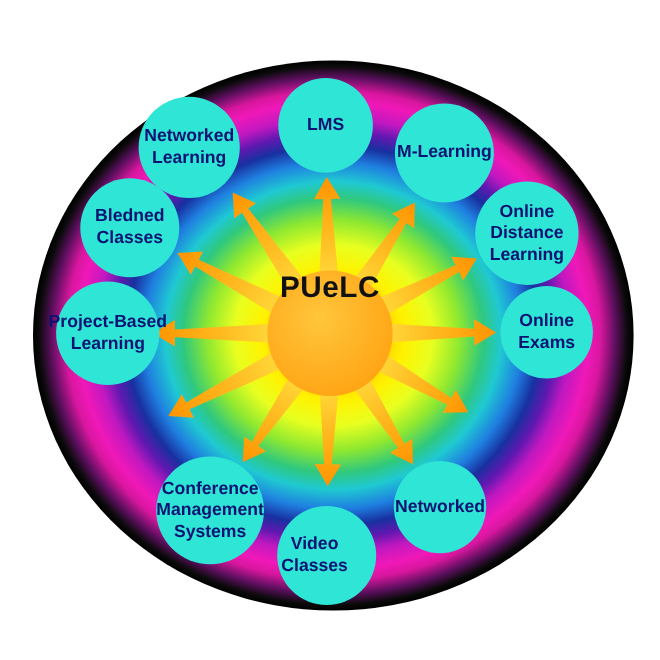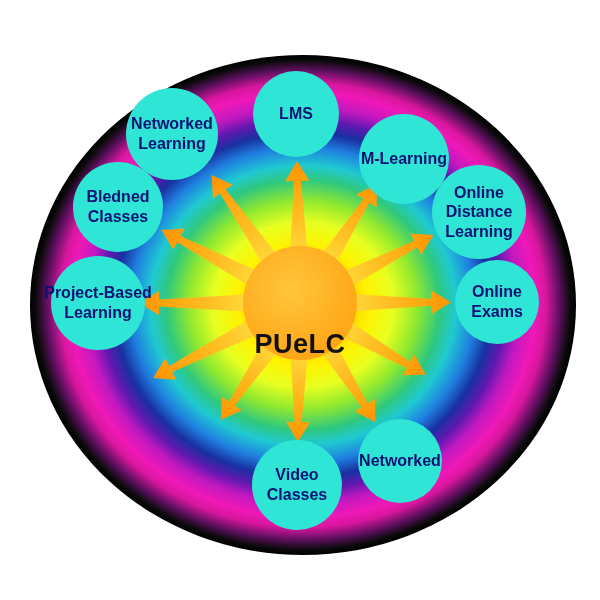--- a/index.html
+++ b/index.html
@@ -27,45 +27,45 @@
       #0a0a0a 98%,
       #000000 100%);
   }
 
   #arrow-layer{position:absolute;left:0;top:0;width:600px;height:600px;pointer-events:none;}
 
   
   #sun{
     position:absolute;left:243px;top:246px;width:114px;height:114px;border-radius:50%;
     background:radial-gradient(circle at 42% 38%, #ffc63c 0%, var(--center-fill,#ffa515) 75%);
-    display:flex;align-items:flex-end;justify-content:center;
+    display:flex;align-items:flex-start;justify-content:center;
   }
   #center-label{
     font-size:27px;font-weight:bold;color:var(--center-text,#111111);letter-spacing:.5px;
   }
 
   
   .node{
     position:absolute;border-radius:50%;
     background:var(--node-fill,#2fe5d5);
     display:flex;align-items:center;justify-content:center;
   }
   .node span{
     white-space:pre-line;text-align:center;
     font-size:16px;font-weight:bold;line-height:1.22;
     color:var(--node-text,#0b1272);
     width:112px;flex:none;
   }
   .pos0 {left:253px;top:71px; width:86px;height:86px;}
-  .pos1 {left:359px;top:114px; width:90px;height:90px;}
+  .pos1 {left:359px;top:94px; width:90px;height:90px;}
   .pos2 {left:432px;top:165px;width:94px;height:94px;}
   .pos3 {left:455px;top:260px;width:84px;height:84px;}
   .pos4 {left:423px;top:353px;width:94px;height:94px;}
   .pos5 {left:358px;top:419px;width:84px;height:84px;}
-  .pos6 {left:252px;top:440px;width:90px;height:90px;}
+  .pos6 {left:252px;top:460px;width:90px;height:90px;justify-content:flex-end;}
   .pos7 {left:142px;top:415px;width:98px;height:98px;}
   .pos8 {left:70px; top:357px;width:84px;height:84px;}
   .pos9 {left:51px; top:256px;width:94px;height:94px;}
   .pos10{left:73px; top:162px;width:90px;height:90px;}
   .pos11{left:126px;top:88px; width:92px;height:92px;}
 </style>
 </head>
 <body>
 
 <div id="canvas">
@@ -155,20 +155,25 @@
       <span>Online
 Exams</span>
     </div>
   <div class="node pos5">
       <span>Networked</span>
     </div>
   <div class="node pos6">
       <span>Video
 Classes</span>
     </div>
+  <div class="node pos7">
+      <span>Conference
+Management
+Systems</span>
+    </div>
   <div class="node pos9">
       <span>Project-Based
 Learning</span>
     </div>
   <div class="node pos10">
       <span>Bledned
 Classes</span>
     </div>
   <div class="node pos11">
       <span>Networked

